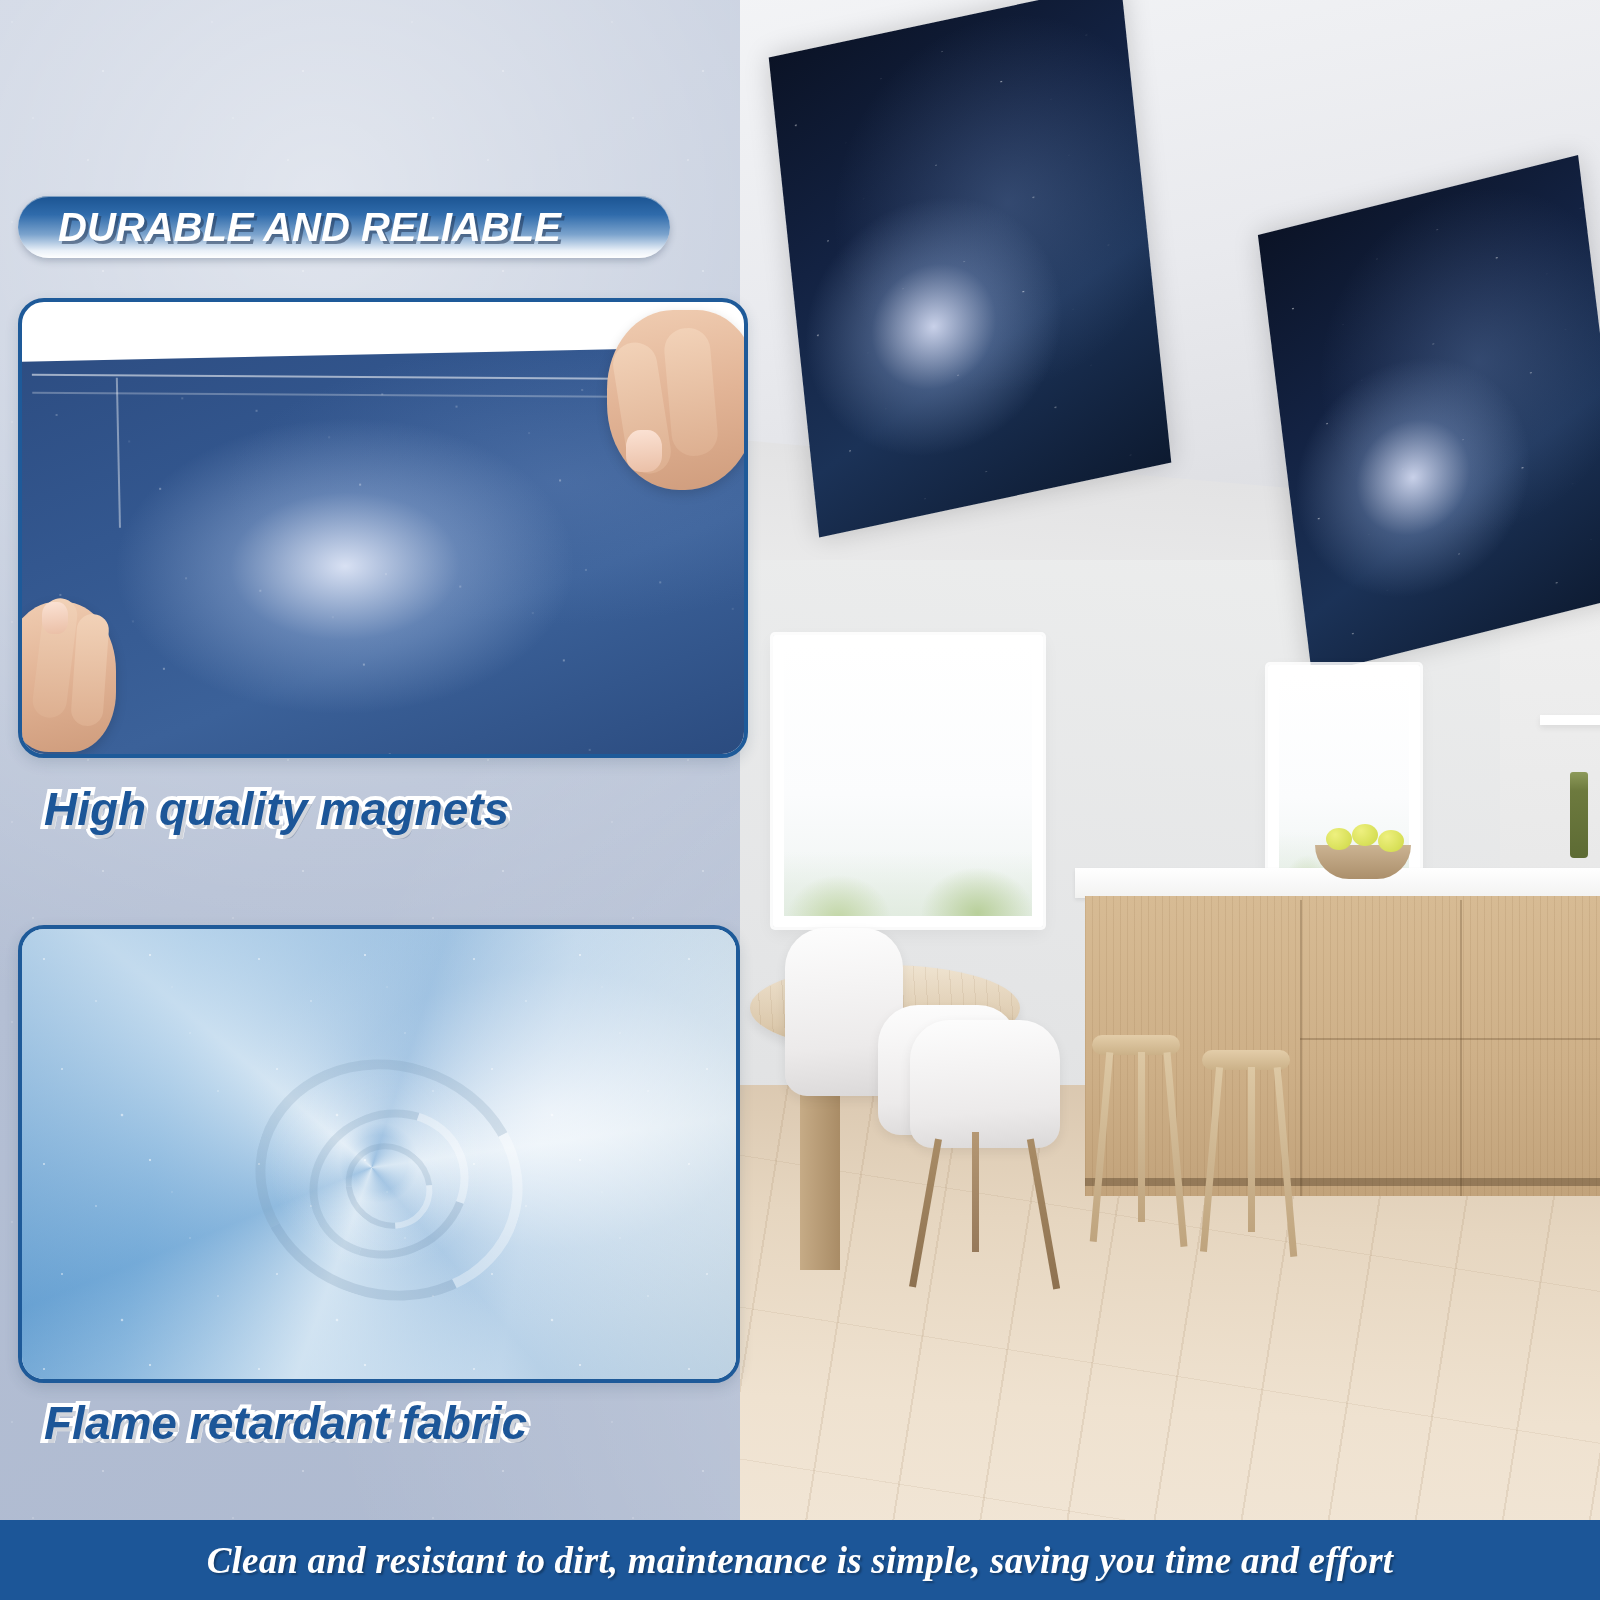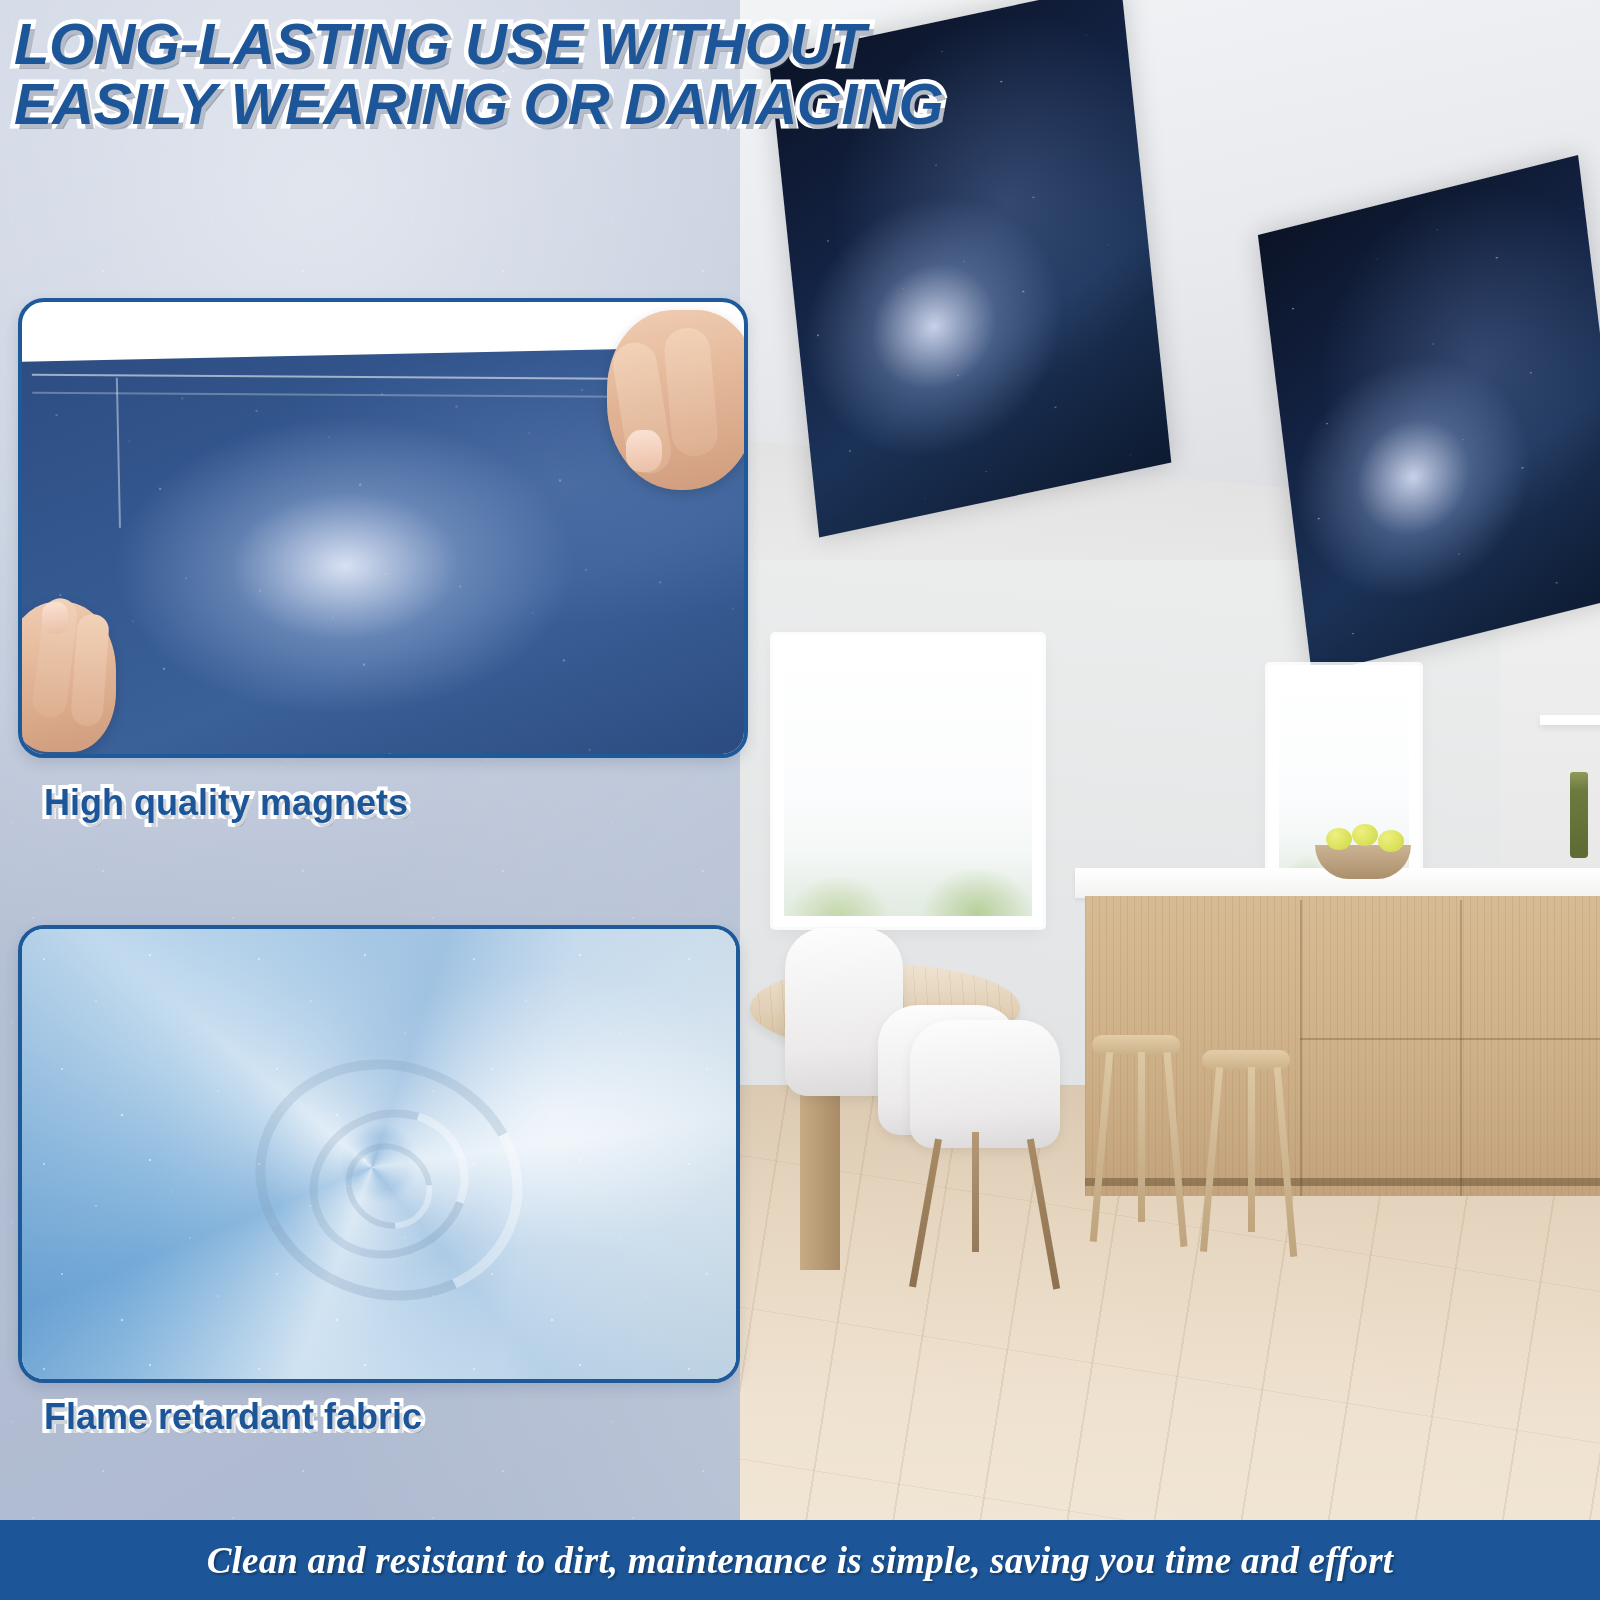--- a/index.html
+++ b/index.html
@@ -225,21 +225,21 @@
         radial-gradient(1.3px 1.3px at 150px 58px, #fff, transparent 62%);
       background-size:215px 205px; opacity:.9; }
   .swirlArm { position:absolute; border-radius:50%;
               border:10px solid rgba(120,150,180,.22);
               border-right-color:rgba(255,255,255,.35);
               border-bottom-color:rgba(90,125,160,.18); }
 
   
   .caption {
     position:absolute; z-index:40;
-    font-size:36px; font-weight:bold; 
+    font-size:46px; font-weight:bold; font-style:italic;
     color:#1c5698;
     -webkit-text-stroke:8px #ffffff;
     paint-order:stroke fill;
     text-shadow:3px 4px 0 rgba(40,60,90,.22);
     white-space:nowrap;
   }
   #capMagnets { left:44px; top:782px; }
   #capFlame   { left:44px; top:1396px; }
 
   
@@ -307,25 +307,24 @@
     <div id="tableLeg"></div>
 
     <div class="chairShell" style="left:45px; top:928px; width:118px; height:168px;"></div>
     <div class="chairShell" style="left:138px; top:1005px; width:140px; height:130px;"></div>
     <div class="chairShell" style="left:170px; top:1020px; width:150px; height:128px;"></div>
     <div class="legW" style="left:182px; top:1138px; height:150px; transform:rotate(10deg); background:linear-gradient(180deg,#a98c66,#8d7150);"></div>
     <div class="legW" style="left:300px; top:1138px; height:152px; transform:rotate(-10deg); background:linear-gradient(180deg,#a98c66,#8d7150);"></div>
     <div class="legW" style="left:232px; top:1132px; height:120px; background:linear-gradient(180deg,#b59874,#96795a);"></div>
   </div>
 
-  <div id="headline">
-    <span class="hl">LONG-LASTING USE WITHOUT</span>
-    <span class="hl">EASILY WEARING OR DAMAGING</span>
-  </div>
-
+
+  <div id="badge">
+    <span id="badgeText">DURABLE AND RELIABLE</span>
+  </div>
 
   <div class="card" id="cardTop">
     <div id="fabricSheet">
       <div class="seam" style="left:34px; top:22px; width:700px; transform:rotate(1.6deg);"></div>
       <div class="seam" style="left:34px; top:40px; width:700px; transform:rotate(1.6deg); opacity:.5;"></div>
       <div class="seam" style="left:118px; top:18px; width:2px; height:150px; background:rgba(255,255,255,.42);"></div>
     </div>
 
     <div class="hand" style="left:-18px; top:300px; width:112px; height:150px;"></div>
     <div class="finger" style="left:16px; top:296px; width:34px; height:120px; transform:rotate(7deg);"></div>

